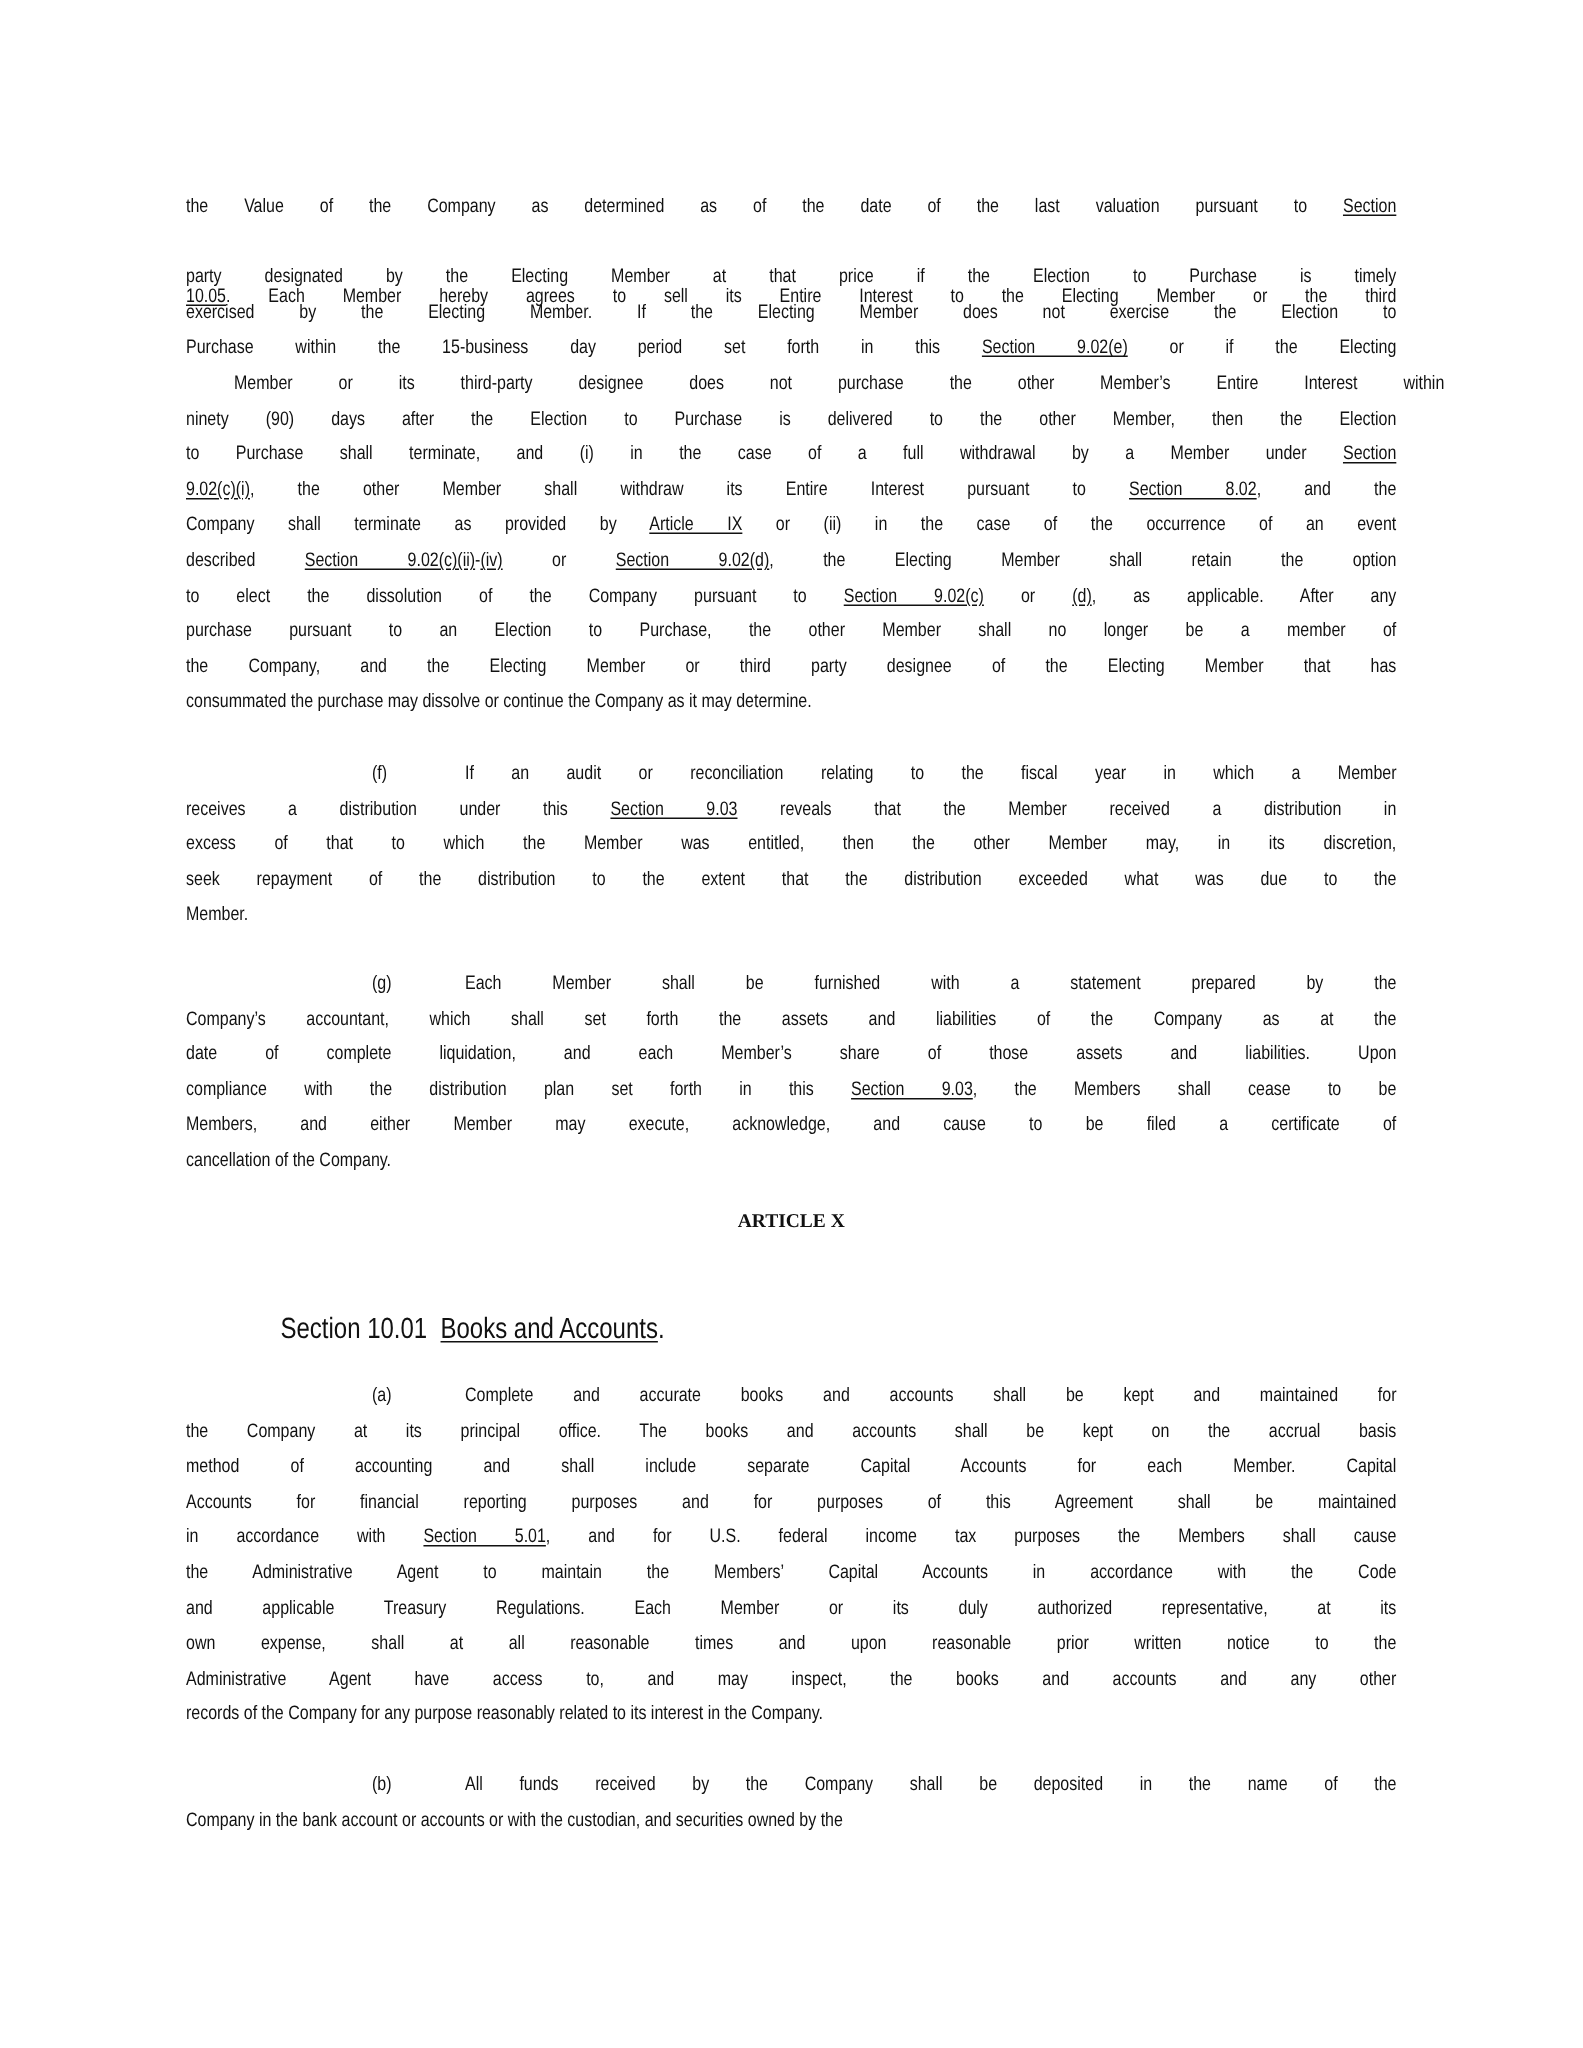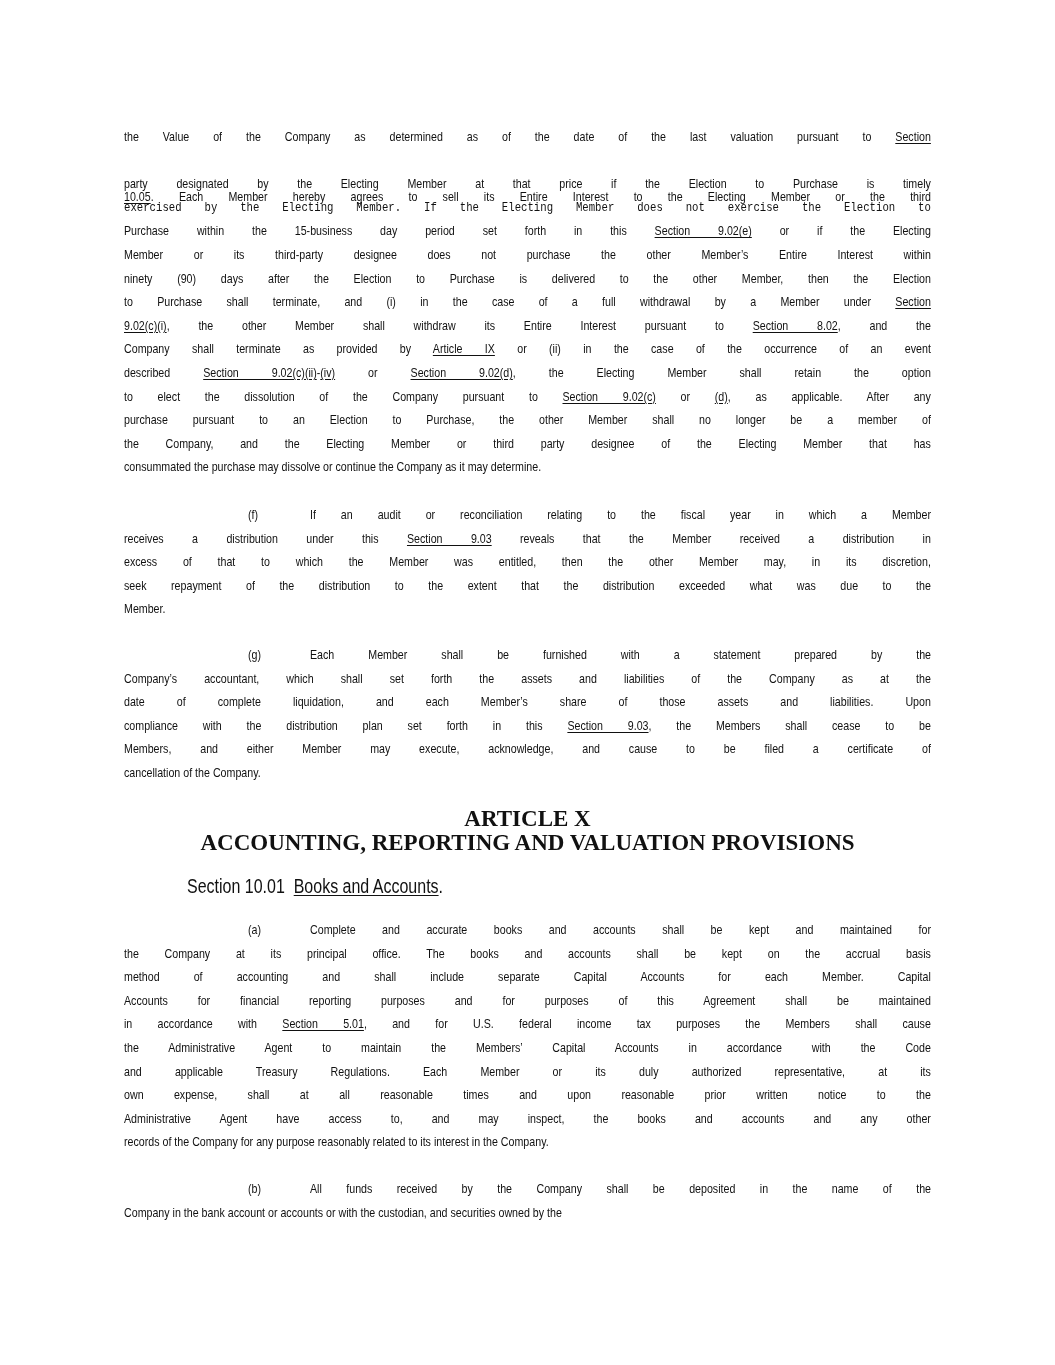--- a/index.html
+++ b/index.html
@@ -11,44 +11,44 @@
     color: #111; white-space: nowrap;
   }
   .line .inner {
     display: inline-block; transform-origin: 0 0; transform: scaleX(0.82);
     width: 984px; text-align: justify; text-align-last: justify;
   }
   .line.last .inner { text-align-last: left; }
   .u { text-decoration: underline; text-underline-offset: 2px; }
   .heading {
     position: absolute; left: 0; width: 1055px; text-align: center;
-    font-family: "Liberation Serif", serif; font-weight: bold; font-size: 23px; color: #111;
+    font-family: "Liberation Serif", serif; font-weight: bold; font-size: 13px; color: #111;
   }
   .sect {
     position: absolute; left: 187px; top: 874px; height: 24px;
     font-family: "Liberation Sans", sans-serif; font-size: 19.5px; line-height: 24px; color: #111;
     white-space: nowrap; transform-origin: 0 0; transform: scaleX(0.82);
   }
   .pagenum {
     position: absolute; left: 0; width: 1055px; top: 1280px; text-align: center;
     font-family: "Liberation Sans", sans-serif; font-size: 19.5px; color: #111;
   }
   .pagenum span { display: inline-block; transform: scaleX(0.85); }
 </style>
 </head>
 <body>
 
 <div class="page">
   <div id="body-lines">
       <div class="line" style="top: 125px;"><span class="inner">the Value of the Company as determined as of the date of the last valuation pursuant to <span class="u">Section</span></span></div>
       <div class="line" style="top: 148.6px; margin-top: 36px;"><span class="inner"><span class="u">10.05</span>. Each Member hereby agrees to sell its Entire Interest to the Electing Member or the third</span></div>
       <div class="line" style="top: 172.2px;"><span class="inner">party designated by the Electing Member at that price if the Election to Purchase is timely</span></div>
-      <div class="line" style="top: 195.8px; font-family: Liberation Mono, monospace;"><span class="inner">exercised by the Electing Member. If the Electing Member does not exercise the Election to</span></div>
+      <div class="line" style="top: 195.8px;"><span class="inner">exercised by the Electing Member. If the Electing Member does not exercise the Election to</span></div>
       <div class="line" style="top: 219.4px;"><span class="inner">Purchase within the 15-business day period set forth in this <span class="u">Section 9.02(e)</span> or if the Electing</span></div>
-      <div class="line" style="top: 243px;"><span class="inner">Member or its third-party designee does not purchase the other Member’s Entire Interest within</span></div>
+      <div class="line" style="top: 243px; margin-left: 32px;"><span class="inner">Member or its third-party designee does not purchase the other Member’s Entire Interest within</span></div>
       <div class="line" style="top: 266.6px;"><span class="inner">ninety (90) days after the Election to Purchase is delivered to the other Member, then the Election</span></div>
       <div class="line" style="top: 290.2px;"><span class="inner">to Purchase shall terminate, and (i) in the case of a full withdrawal by a Member under <span class="u">Section</span></span></div>
       <div class="line" style="top: 313.8px;"><span class="inner"><span class="u">9.02(c)(i)</span>, the other Member shall withdraw its Entire Interest pursuant to <span class="u">Section 8.02</span>, and the</span></div>
       <div class="line" style="top: 337.4px;"><span class="inner">Company shall terminate as provided by <span class="u">Article IX</span> or (ii) in the case of the occurrence of an event</span></div>
       <div class="line" style="top: 361px;"><span class="inner">described <span class="u">Section 9.02(c)(ii)</span>-<span class="u">(iv)</span> or <span class="u">Section 9.02(d)</span>, the Electing Member shall retain the option</span></div>
       <div class="line" style="top: 384.6px;"><span class="inner">to elect the dissolution of the Company pursuant to <span class="u">Section 9.02(c)</span> or <span class="u">(d)</span>, as applicable. After any</span></div>
       <div class="line" style="top: 408.2px;"><span class="inner">purchase pursuant to an Election to Purchase, the other Member shall no longer be a member of</span></div>
       <div class="line" style="top: 431.8px;"><span class="inner">the Company, and the Electing Member or third party designee of the Electing Member that has</span></div>
       <div class="line last" style="top: 455.4px;"><span class="inner">consummated the purchase may dissolve or continue the Company as it may determine.</span></div>
       <div class="line" style="top: 503px; left: 248px; width: 621px;"><span style="display: inline-block; width: 75.6098px; text-align: left; position: absolute; left: 0px; transform: scaleX(0.82); transform-origin: 0px 0px;">(f)</span><span class="inner" style="width: 757.317px; margin-left: 62px;">If an audit or reconciliation relating to the fiscal year in which a Member</span></div>
@@ -70,19 +70,18 @@
       <div class="line" style="top: 1036px;"><span class="inner">the Administrative Agent to maintain the Members’ Capital Accounts in accordance with the Code</span></div>
       <div class="line" style="top: 1059.6px;"><span class="inner">and applicable Treasury Regulations. Each Member or its duly authorized representative, at its</span></div>
       <div class="line" style="top: 1083.2px;"><span class="inner">own expense, shall at all reasonable times and upon reasonable prior written notice to the</span></div>
       <div class="line" style="top: 1106.8px;"><span class="inner">Administrative Agent have access to, and may inspect, the books and accounts and any other</span></div>
       <div class="line last" style="top: 1130.4px;"><span class="inner">records of the Company for any purpose reasonably related to its interest in the Company.</span></div>
       <div class="line" style="top: 1177px; left: 248px; width: 621px;"><span style="display: inline-block; width: 75.6098px; text-align: left; position: absolute; left: 0px; transform: scaleX(0.82); transform-origin: 0px 0px;">(b)</span><span class="inner" style="width: 757.317px; margin-left: 62px;">All funds received by the Company shall be deposited in the name of the</span></div>
       <div class="line last" style="top: 1200.6px;"><span class="inner">Company in the bank account or accounts or with the custodian, and securities owned by the</span></div>
     </div>
 
   <div class="heading" style="top:806px;">ARTICLE X</div>
-  <div class="heading" style="top:830px;">ACCOUNTING, REPORTING AND VALUATION PROVISIONS</div>
 
   <div class="sect">
     <span>Section 10.01</span>&nbsp;&nbsp;<span class="u">Books and Accounts</span><span>.</span>
   </div>
 
 </div>
 
 </body></html>

